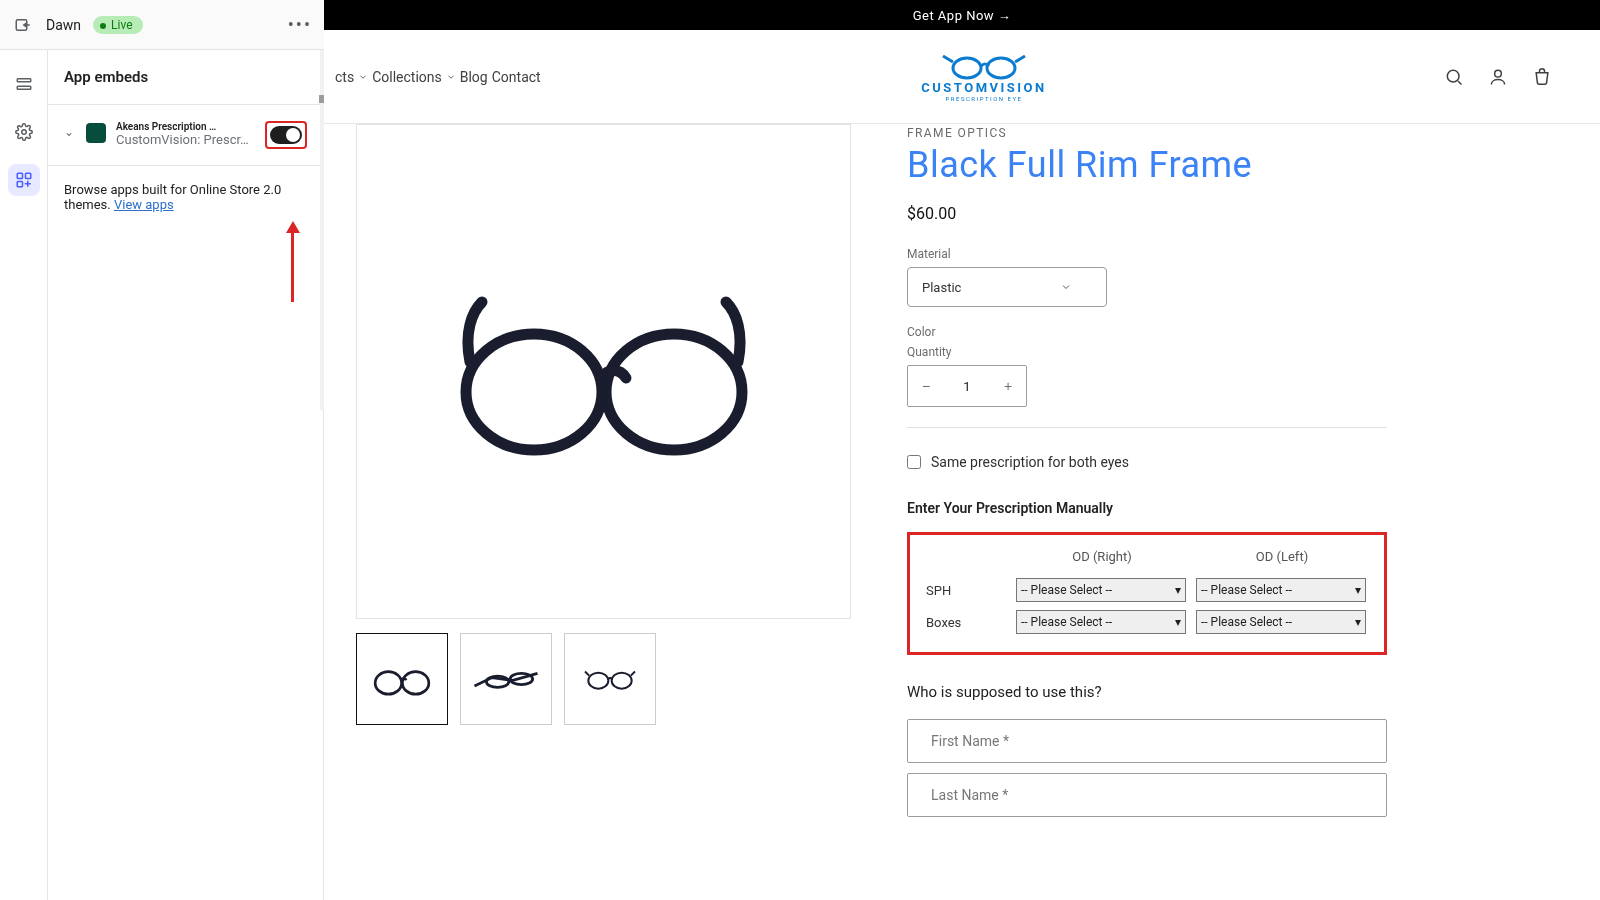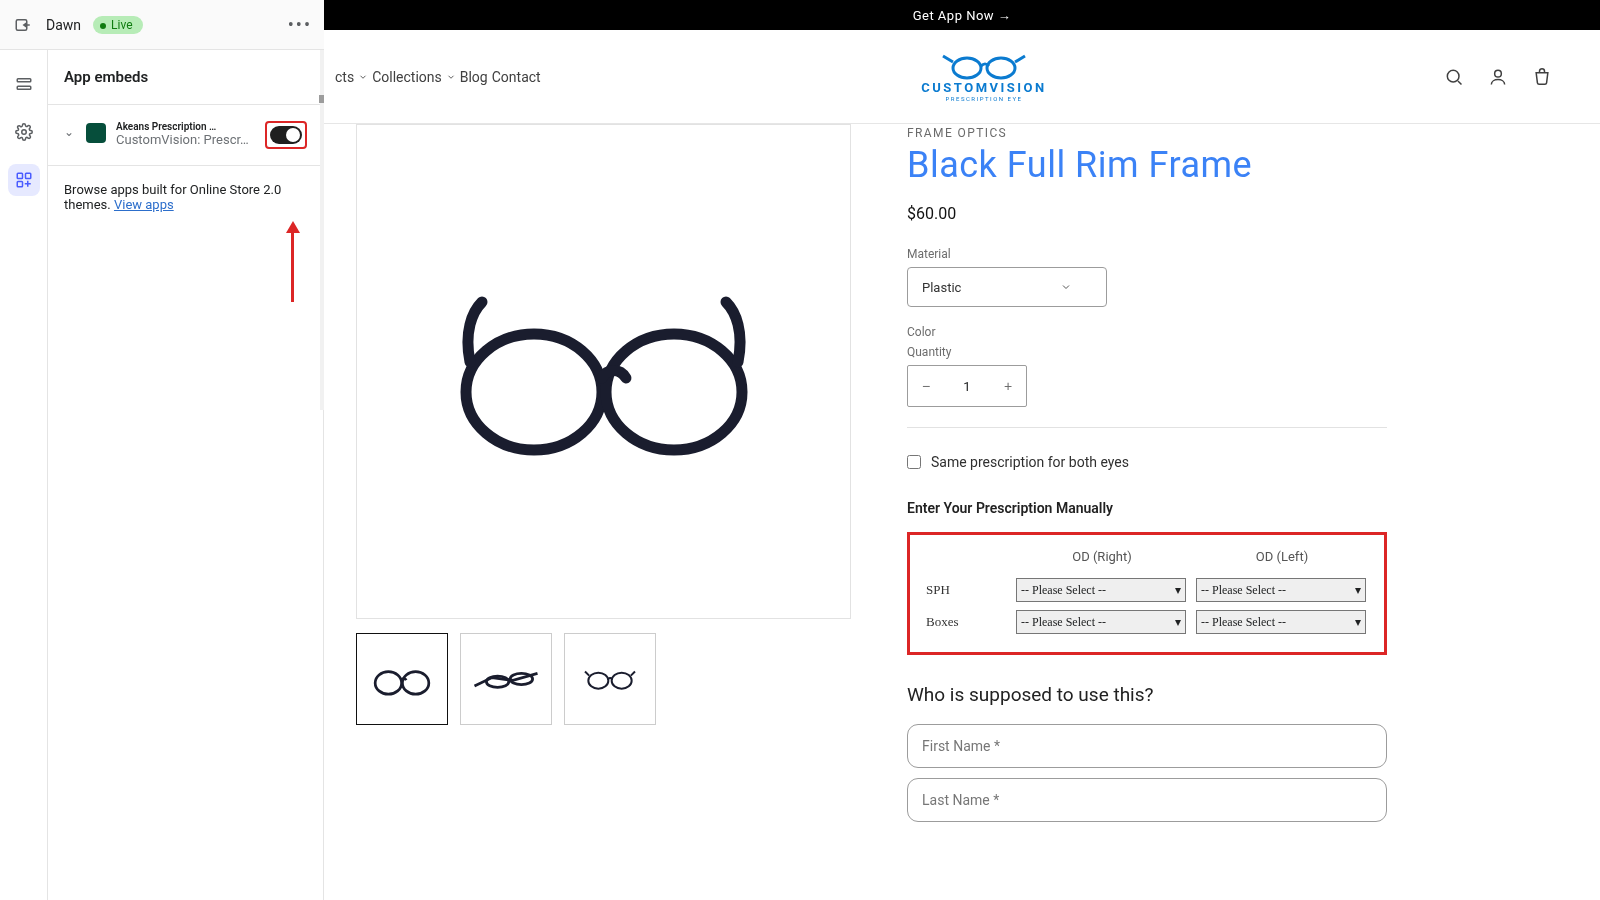--- a/index.html
+++ b/index.html
@@ -79,26 +79,26 @@
 
   .chkline { display:flex; align-items:center; gap:10px; font-size:14px; color:#303030; margin-bottom:30px; }
   .chkline input { width:14px; height:14px; }
 
   .manualhdr { font-size:14px; font-weight:600; color:#222; margin-bottom:16px; }
 
   .rxbox { border:3px solid #dc2626; padding:14px 12px 14px 12px; margin-bottom:28px; }
   .rxtable { width:100%; border-collapse:collapse; }
   .rxtable th { font-weight:400; font-size:13px; color:#555; padding-bottom:10px; text-align:center; }
   .rxtable th:first-child { text-align:left; width:90px; }
-  .rxtable td { padding:4px 4px;font-family:Liberation Serif, serif; }
+  .rxtable td { padding:4px 4px; }
   .rxtable td:first-child { font-size:13px; color:#333; }
   .pselect { width:170px; height:24px; border:1px solid #767676; background:#efefef; font-size:12px; padding-left:4px; display:flex; align-items:center; justify-content:space-between; padding-right:4px;gap:14px; }
 
-  .whohdr { font-size:19px; color:#222; margin:14px 0 18px; }
-  .tfield { width:100%; max-width:480px; height:44px; border:1px solid #9c9c9c; border-radius:11px; padding:0 14px; font-size:14px; color:#777; display:flex; align-items:center; margin-bottom:10px; }
+  .whohdr { font-size:15px; color:#222; margin:14px 0 18px; }
+  .tfield { width:100%; max-width:480px; height:44px; border:1px solid #9c9c9c; border-radius:2px; padding:0 23px; font-size:14px; color:#777; display:flex; align-items:center; margin-bottom:10px; }
 
   
   .glasses-big { width:360px; height:180px; }
 
 </style>
 </head>
 <body>
 
 <div class="editor-topbar">
   <div class="back">

